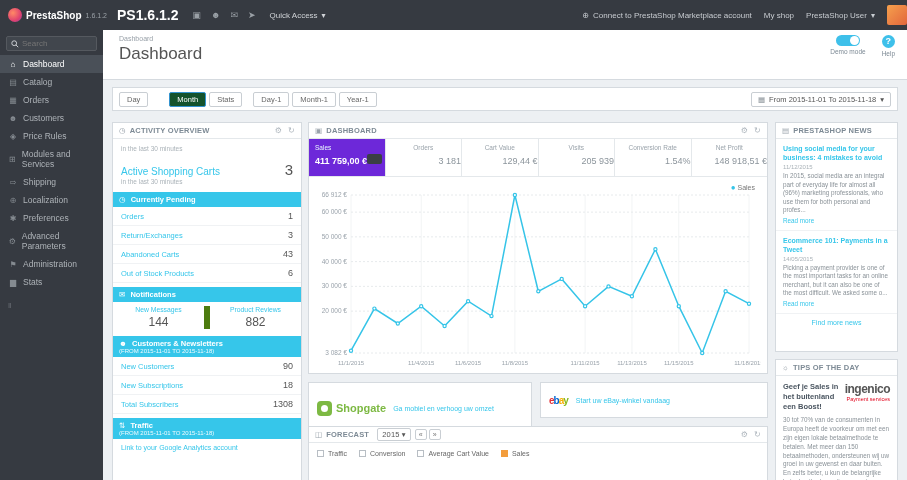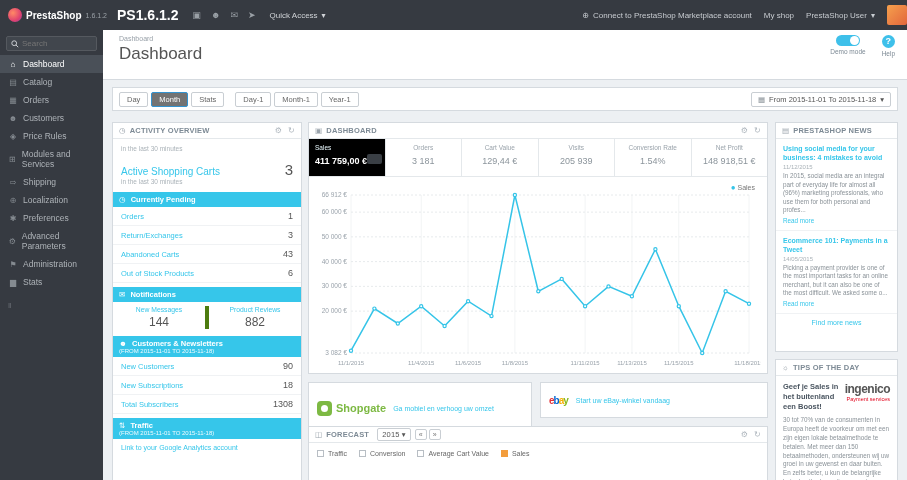--- a/index.html
+++ b/index.html
@@ -37,21 +37,21 @@
   .breadcrumb { font-size:7px; color:#98a0a8; }
   .page-title { font-size:17px; color:#555; font-weight:normal; margin-top:2px; }
   .header-tools { position:absolute; top:5px; right:12px; display:flex; gap:16px; }
   .tool-col { display:flex; flex-direction:column; align-items:center; gap:2px; font-size:6.5px; color:#7d8a95; }
   .toggle { width:24px; height:11px; background:#3ec0ea; border-radius:6px; position:relative; cursor:pointer; }
   .toggle .knob { position:absolute; right:1px; top:1px; width:9px; height:9px; background:#fff; border-radius:50%; }
   .help-circle { width:13px; height:13px; border-radius:50%; background:#3ec0ea; color:#fff; font-size:9px; font-weight:bold; text-align:center; line-height:13px; cursor:pointer; }
 
   .toolbar { margin:7px 9px; background:#fff; border:1px solid #d5dadf; height:24px; display:flex; align-items:center; padding:0 6px; gap:3px; }
   .tb-btn { font-size:7.5px; color:#666; background:#fff; border:1px solid #c9ced3; padding:2px 7px; border-radius:2px; cursor:pointer; }
-  .tb-btn.active { background:#737373; border-color:#3393d0; color:#fff; }
+  .tb-btn.active { background:#14532d; border-color:#3393d0; color:#fff;margin-left:18px; }
   .tb-btn.grp { margin-left:8px; }
   .date-btn { margin-left:auto; display:flex; align-items:center; gap:4px; font-size:7.5px; color:#555; border:1px solid #c9ced3; border-radius:2px; padding:2px 6px; background:#fff; cursor:pointer; }
   .date-btn .cal { color:#8a9298; }
 
   
   .panel { position:absolute; background:#fff; border:1px solid #d5dadf; }
   .panel-header { height:16px; border-bottom:1px solid #e4e8eb; display:flex; align-items:center; padding:0 6px; font-size:7.5px; font-weight:bold; color:#7d8a95; letter-spacing:.2px; }
   .ph-icon { margin-right:4px; color:#9aa3ab; font-weight:normal; }
   .panel-tools { margin-left:auto; display:flex; gap:6px; color:#b0b8bf; font-size:8px; font-weight:normal; }
   .panel-tools span { cursor:pointer; }
@@ -64,33 +64,33 @@
   .act-stat .val { margin-left:auto; font-size:15px; color:#555; }
   .act-stat .sub { font-size:6.5px; color:#aab2b8; }
   .sec-bar { background:#36c6ea; color:#fff; font-size:7.5px; font-weight:bold; padding:3px 6px; margin-top:4px; }
   .sec-bar .si { font-weight:normal; margin-right:3px; }
   .sec-bar .sub2 { display:block; font-size:6px; font-weight:normal; opacity:.92; }
   .act-row { display:flex; align-items:center; padding:4px 8px; font-size:7.5px; border-bottom:1px solid #f0f2f4; }
   .act-row .lbl { color:#36c6ea; }
   .act-row .val { margin-left:auto; color:#555; font-size:9px; }
   .notif-cols { display:flex; text-align:center; padding:4px 0 3px 0; }
   .notif-col { flex:1; cursor:pointer; }
-  .notif-col:first-child { border-right:4px solid #4d7c0f; }
+  .notif-col:first-child { border-right:6px solid #4d7c0f; }
   .notif-col .lbl { font-size:6.8px; color:#36c6ea; }
   .notif-col .val { font-size:12px; color:#555; padding-top:2px; }
   .ga-link { padding:5px 8px; font-size:7px; color:#36c6ea; cursor:pointer; }
 
   
   #dashboard-panel { left:205px; top:92px; width:460px; height:252px; }
   .kpi-row { display:flex; height:38px; border-bottom:1px solid #e4e8eb; }
   .kpi { flex:1; border-right:1px solid #e4e8eb; text-align:center; padding-top:5px; position:relative; cursor:pointer; }
   .kpi:last-child { border-right:none; }
   .kpi .k-lbl { font-size:6.5px; color:#9aa3ab; }
-  .kpi .k-val { font-size:9px; color:#8c959c; margin-top:5px; white-space:nowrap; }
-  .kpi.active { background:#000000; }
+  .kpi .k-val { font-size:9px; color:#8c959c; margin-top:5px; white-space:nowrap;text-align:right; }
+  .kpi.active { background:#6d28d9; }
   .kpi.active .k-lbl { color:#eafaff; text-align:left; padding-left:6px; }
   .kpi.active .k-val { color:#fff; font-weight:bold; text-align:left; padding-left:6px; }
   .mini-badge { position:absolute; right:3px; top:15px; width:15px; height:10px; background:#3a3f45; border-radius:2px; }
   .chart-wrap { position:relative; padding:2px 4px; }
   .chart-legend { position:absolute; top:6px; right:12px; font-size:7px; color:#777; }
   .chart-legend .dot { color:#35c4e8; font-size:8px; }
 
   
   #shopgate-box { left:205px; top:352px; width:224px; height:52px; display:flex; align-items:center; padding:0 8px; gap:7px; }
   #ebay-box { left:437px; top:352px; width:228px; height:36px; display:flex; align-items:center; padding:0 8px; gap:8px; }

